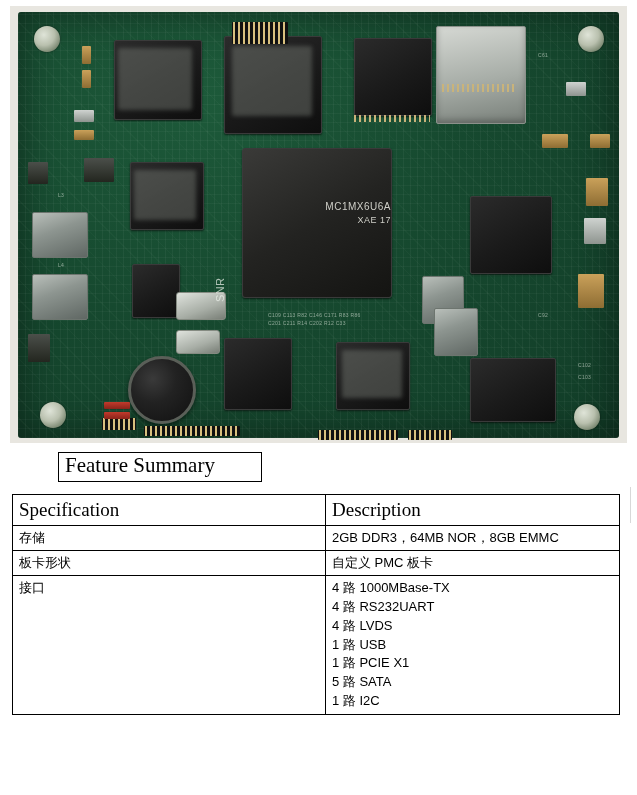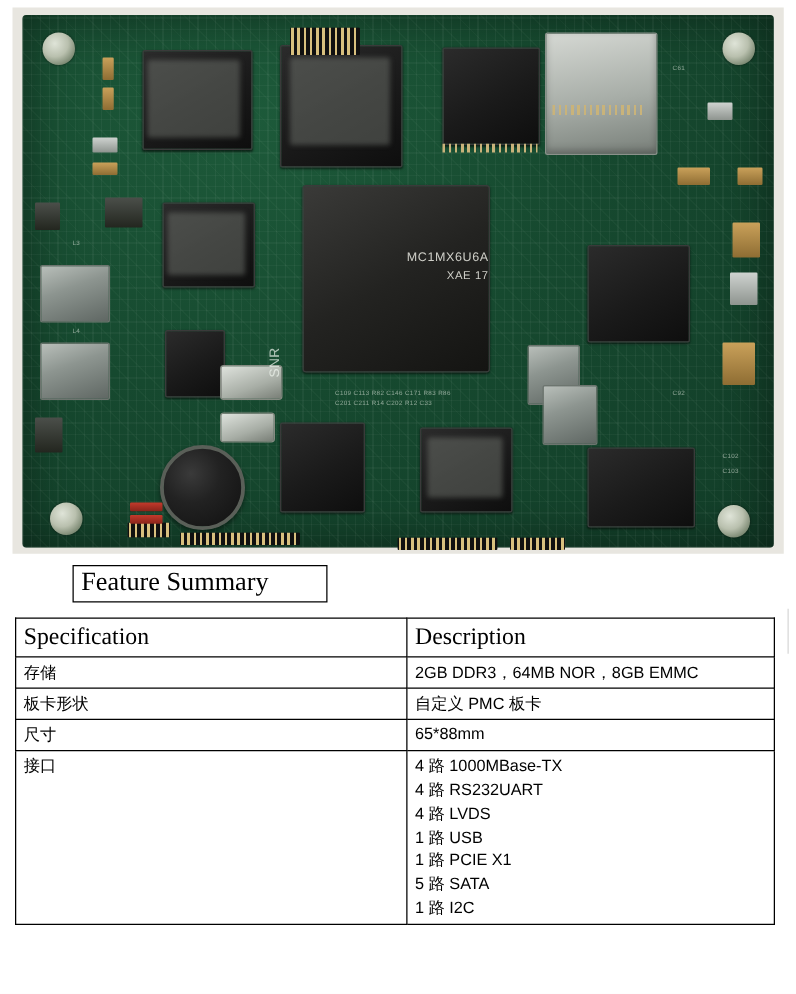--- a/index.html
+++ b/index.html
@@ -302,24 +302,20 @@
   <tbody>
     <tr>
       <td class="spec-cell">存储</td>
       <td class="desc-cell cn">2GB DDR3，64MB NOR，8GB EMMC</td>
     </tr>
     <tr>
       <td class="spec-cell">板卡形状</td>
       <td class="desc-cell cn">自定义 PMC 板卡</td>
     </tr>
     <tr>
-      <td class="spec-cell">尺寸</td>
-      <td class="desc-cell">65*88mm</td>
-    </tr>
-    <tr>
       <td class="spec-cell">接口</td>
       <td class="desc-cell cn multiline">
         <div>4 路 1000MBase-TX</div>
         <div>4 路 RS232UART</div>
         <div>4 路 LVDS</div>
         <div>1 路 USB</div>
         <div>1 路 PCIE X1</div>
         <div>5 路 SATA</div>
         <div>1 路 I2C</div>
       </td>

